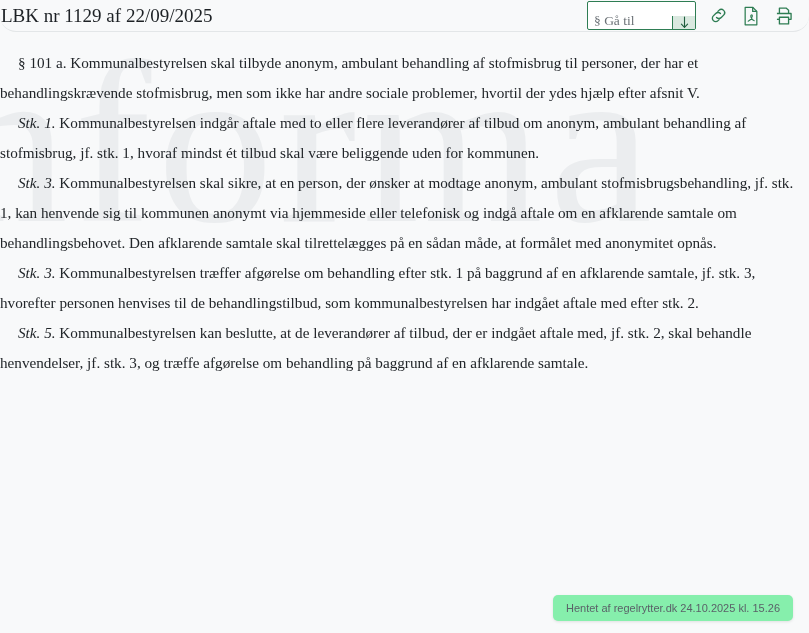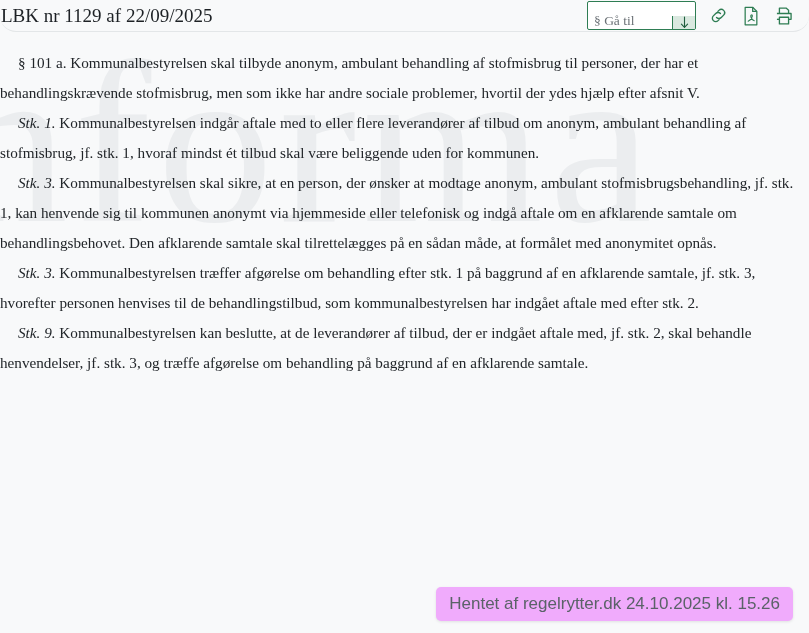--- a/index.html
+++ b/index.html
@@ -132,26 +132,26 @@
   .para .lead {
     font-style: italic;
   }
 
   
   #stamp {
     position: absolute;
     right: 16px;
     bottom: 12px;
     z-index: 4;
-    background: #f0abfc;
+    background: #86efac;
     border-radius: 5px;
     box-shadow: 0 1px 3px rgba(0,0,0,0.10);
     padding: 7px 13px;
     font-family: "Liberation Sans", sans-serif;
-    font-size: 17px;
+    font-size: 11px;
     color: #5a6268;
     white-space: nowrap;
   }
 </style>
 </head>
 <body>
 
 <div id="watermark">
   <div class="wm-text">nforma</div>
 </div>
@@ -198,16 +198,16 @@
 
   </div>
 </div>
 
 <div id="content">
 
 <p class="para"><span class="lead" style="font-style: normal; margin-top: 12px;">§ 101 a.</span><span> Kommunalbestyrelsen skal tilbyde anonym, ambulant behandling af stofmisbrug til personer, der har et behandlingskrævende stofmisbrug, men som ikke har andre sociale problemer, hvortil der ydes hjælp efter afsnit V.</span></p>
     <p class="para"><span class="lead">Stk. 1.</span><span> Kommunalbestyrelsen indgår aftale med to eller flere leverandører af tilbud om anonym, ambulant behandling af stofmisbrug, jf. stk. 1, hvoraf mindst ét tilbud skal være beliggende uden for kommunen.</span></p>
     <p class="para"><span class="lead">Stk. 3.</span><span> Kommunalbestyrelsen skal sikre, at en person, der ønsker at modtage anonym, ambulant stofmisbrugsbehandling, jf. stk. 1, kan henvende sig til kommunen anonymt via hjemmeside eller telefonisk og indgå aftale om en afklarende samtale om behandlingsbehovet. Den afklarende samtale skal tilrettelægges på en sådan måde, at formålet med anonymitet opnås.</span></p>
     <p class="para"><span class="lead">Stk. 3.</span><span> Kommunalbestyrelsen træffer afgørelse om behandling efter stk. 1 på baggrund af en afklarende samtale, jf. stk. 3, hvorefter personen henvises til de behandlingstilbud, som kommunalbestyrelsen har indgået aftale med efter stk. 2.</span></p>
-    <p class="para"><span class="lead">Stk. 9.</span><span> Kommunalbestyrelsen kan beslutte, at de leverandører af tilbud, der er indgået aftale med, jf. stk. 2, skal behandle henvendelser, jf. stk. 3, og træffe afgørelse om behandling på baggrund af en afklarende samtale.</span></p>
+    <p class="para"><span class="lead">Stk. 5.</span><span> Kommunalbestyrelsen kan beslutte, at de leverandører af tilbud, der er indgået aftale med, jf. stk. 2, skal behandle henvendelser, jf. stk. 3, og træffe afgørelse om behandling på baggrund af en afklarende samtale.</span></p>
   </div>
 
 <div id="stamp">Hentet af regelrytter.dk 24.10.2025 kl. 15.26</div>
 
 </body></html>

